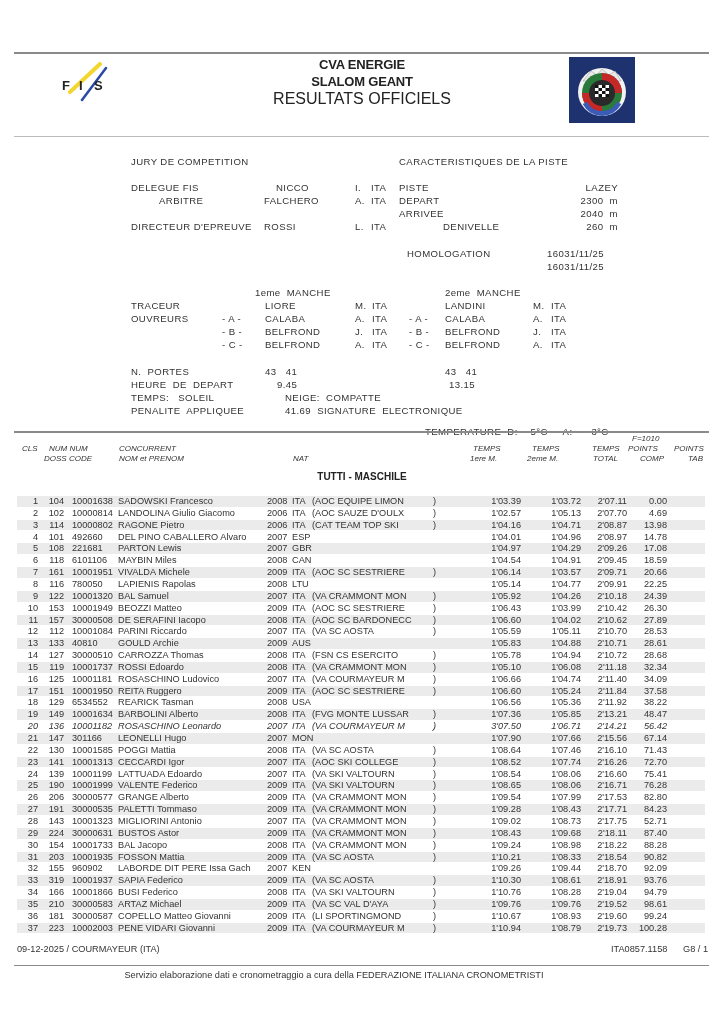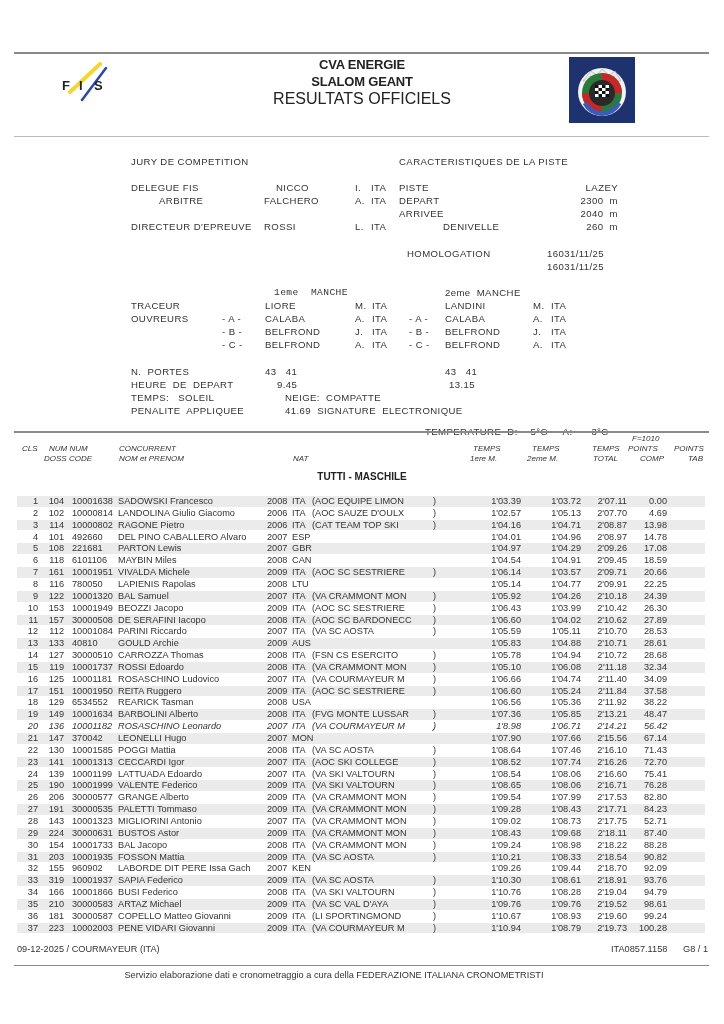--- a/index.html
+++ b/index.html
@@ -97,21 +97,21 @@
 <div class="abs info" style="left:520px;top:195px;width:98px;text-align:right;">2300  m</div>
 <div class="abs info" style="left:399px;top:208px;">ARRIVEE</div>
 <div class="abs info" style="left:520px;top:208px;width:98px;text-align:right;">2040  m</div>
 <div class="abs info" style="left:399px;top:221px;padding-left:44px;">DENIVELLE</div>
 <div class="abs info" style="left:520px;top:221px;width:98px;text-align:right;">260  m</div>
 
 <div class="abs info" style="left:399px;top:248px;margin-left:8px;">HOMOLOGATION</div>
 <div class="abs info" style="left:547px;top:248px;">16031/11/25</div>
 <div class="abs info" style="left:547px;top:261px;">16031/11/25</div>
 
-<div class="abs info" style="left:274px;top:287px;font-family:Liberation Mono, monospace;">1eme  MANCHE</div>
+<div class="abs info" style="left:255px;top:287px;">1eme  MANCHE</div>
 <div class="abs info" style="left:445px;top:287px;">2eme  MANCHE</div>
 
 <div class="abs info" style="left:131px;top:300px;">TRACEUR</div>
 <div class="abs info" style="left:265px;top:300px;">LIORE</div>
 <div class="abs info" style="left:355px;top:300px;">M.</div>
 <div class="abs info" style="left:372px;top:300px;">ITA</div>
 <div class="abs info" style="left:445px;top:300px;">LANDINI</div>
 <div class="abs info" style="left:533px;top:300px;">M.</div>
 <div class="abs info" style="left:551px;top:300px;">ITA</div>
 
@@ -305,21 +305,21 @@
       <span class="c-paren">)</span>
       <span class="c-r1">1'05.92</span>
       <span class="c-r2">1'04.26</span>
       <span class="c-tot">2'10.18</span>
       <span class="c-pts">24.39</span>
     </div>
     <div class="row" style="top: 602.65px;">
       <span class="c-cls">10</span>
       <span class="c-doss">153</span>
       <span class="c-code">10001949</span>
-      <span class="c-name">BEOZZI  Jacopo</span>
+      <span class="c-name">BEOZZI  Matteo</span>
       <span class="c-year">2009</span>
       <span class="c-nat">ITA</span>
       <span class="c-club">(AOC  SC  SESTRIERE</span>
       <span class="c-paren">)</span>
       <span class="c-r1">1'06.43</span>
       <span class="c-r2">1'03.99</span>
       <span class="c-tot">2'10.42</span>
       <span class="c-pts">26.30</span>
     </div>
     <div class="row shade" style="top: 614.5px;">
@@ -450,29 +450,29 @@
     </div>
     <div class="row" style="top: 721.15px; font-style: italic;">
       <span class="c-cls">20</span>
       <span class="c-doss">136</span>
       <span class="c-code">10001182</span>
       <span class="c-name">ROSASCHINO  Leonardo</span>
       <span class="c-year">2007</span>
       <span class="c-nat">ITA</span>
       <span class="c-club">(VA    COURMAYEUR  M</span>
       <span class="c-paren">)</span>
-      <span class="c-r1">1'8.98</span>
+      <span class="c-r1">3'07.50</span>
       <span class="c-r2">1'06.71</span>
       <span class="c-tot">2'14.21</span>
       <span class="c-pts">56.42</span>
     </div>
     <div class="row shade" style="top: 733px;">
       <span class="c-cls">21</span>
       <span class="c-doss">147</span>
-      <span class="c-code">370042</span>
+      <span class="c-code">301166</span>
       <span class="c-name">LEONELLI  Hugo</span>
       <span class="c-year">2007</span>
       <span class="c-nat">MON</span>
       <span class="c-club"></span>
       <span class="c-paren"></span>
       <span class="c-r1">1'07.90</span>
       <span class="c-r2">1'07.66</span>
       <span class="c-tot">2'15.56</span>
       <span class="c-pts">67.14</span>
     </div>

